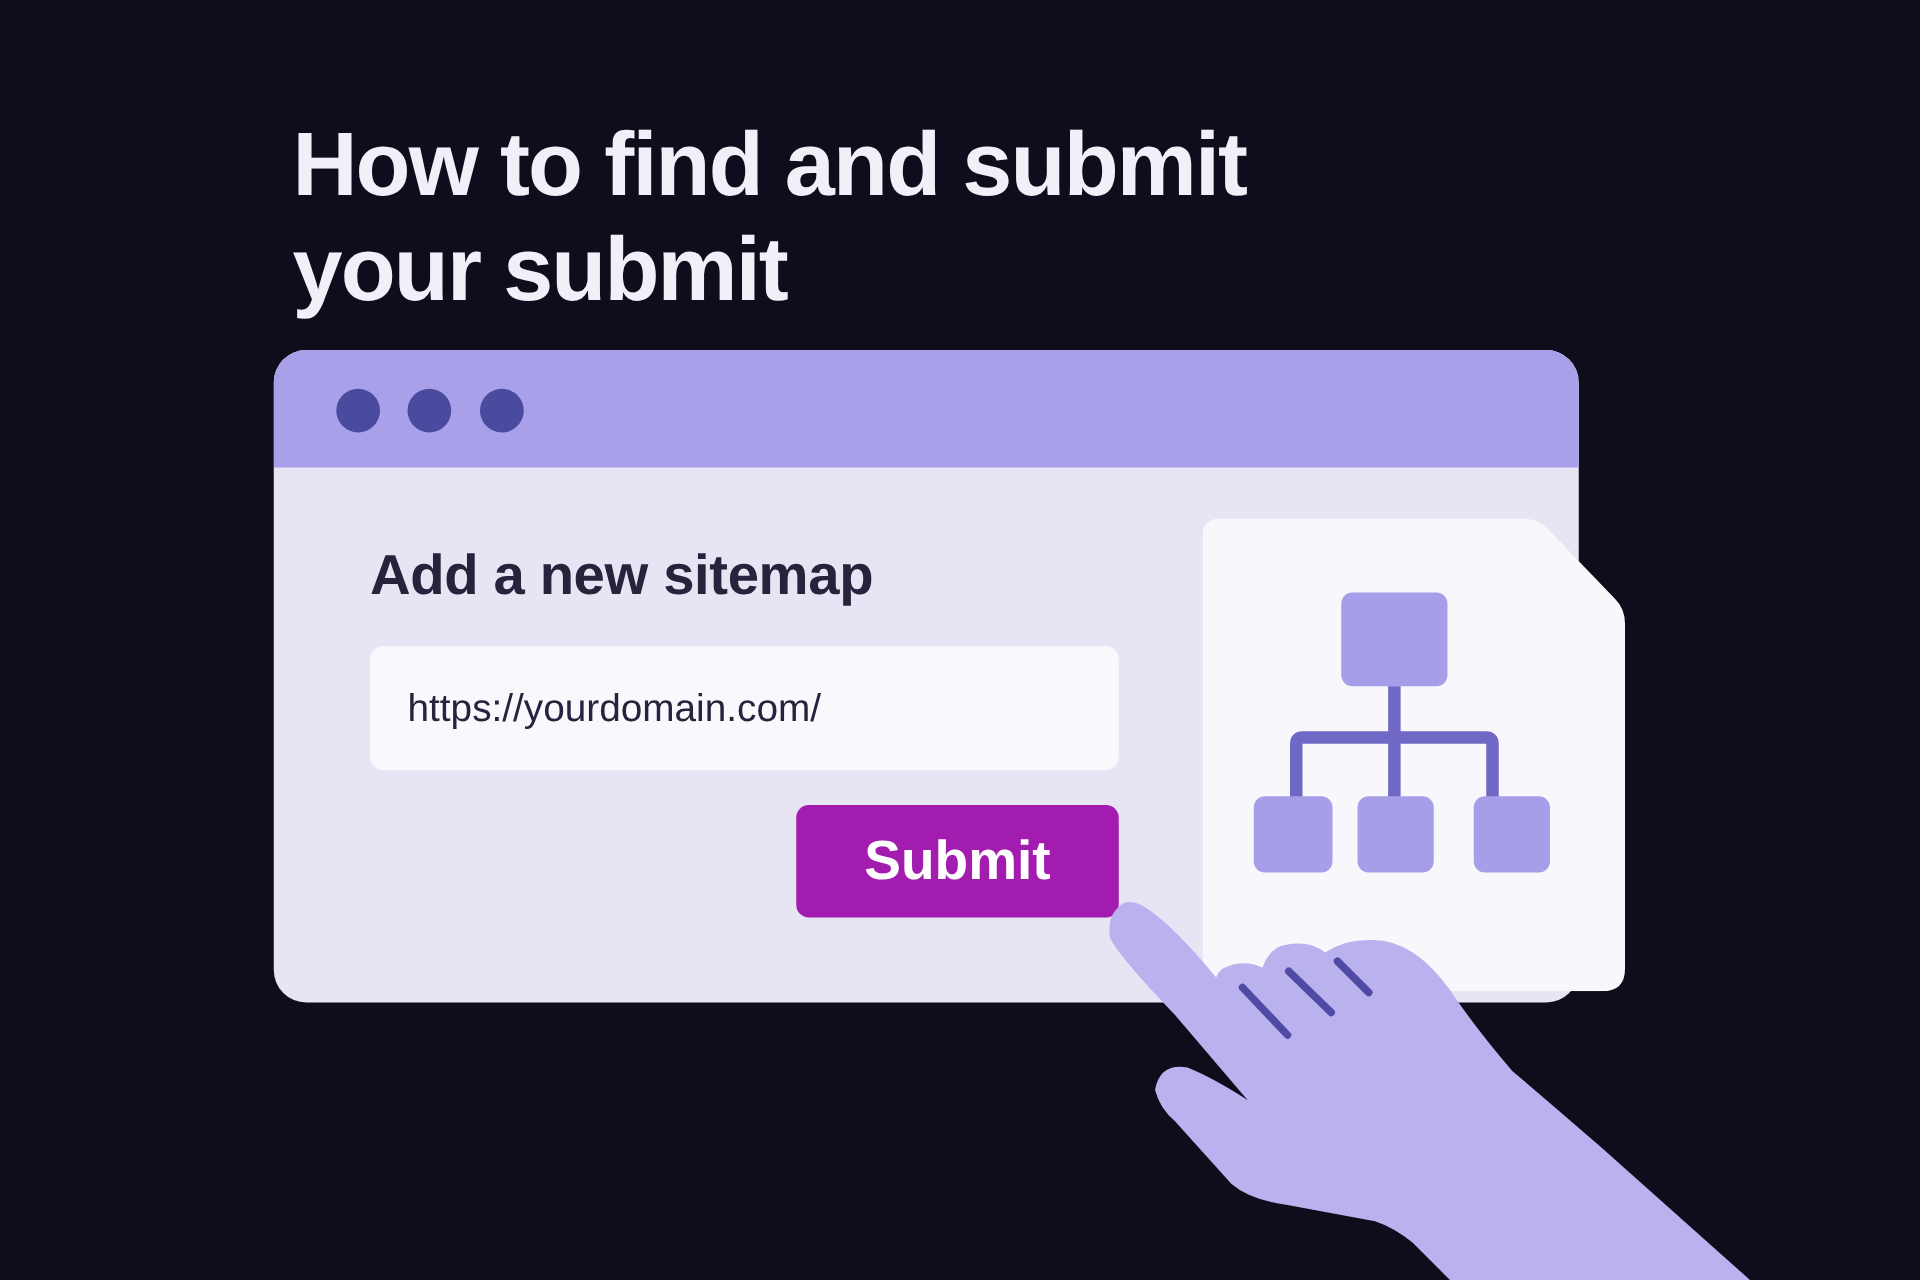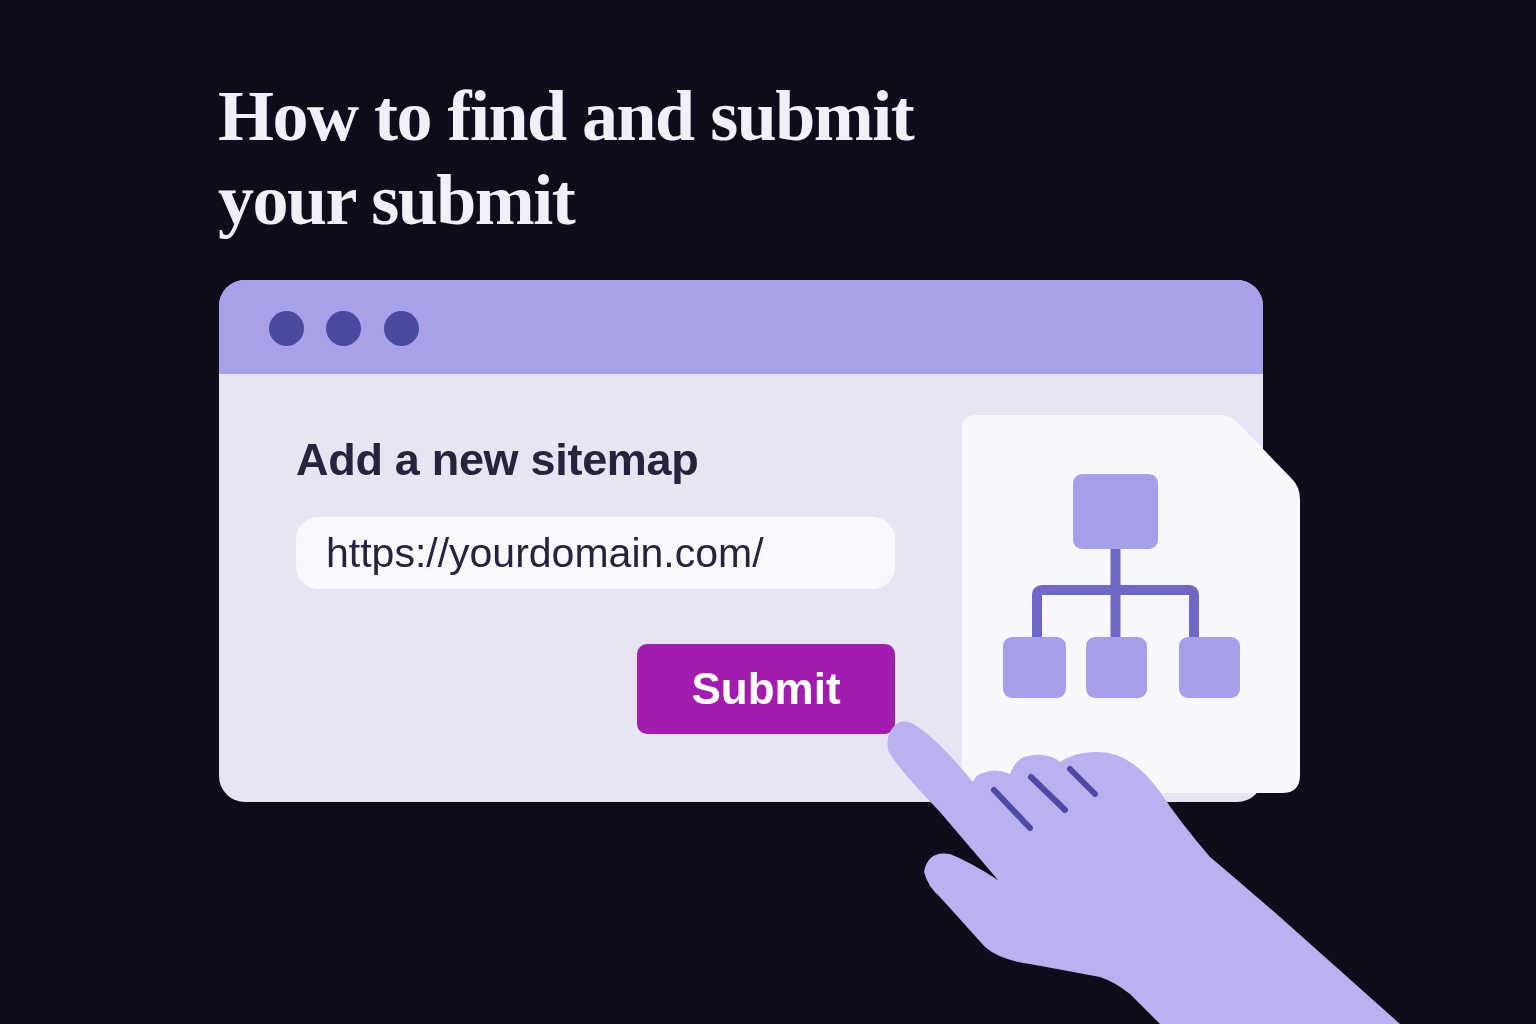--- a/index.html
+++ b/index.html
@@ -4,25 +4,24 @@
   <style>
     html, body { margin: 0; padding: 0; }
     body {
       width: 1536px; height: 1024px; overflow: hidden;
       background: #0f0c1b;
       position: relative;
       font-family: "Liberation Sans", "DejaVu Sans", sans-serif;
     }
     .headline {
       position: absolute; left: 218px; top: 74px;
-      margin: 0; color: #f1eff8;
+      margin: 16px; color: #f1eff8;
       font-size: 72px; font-weight: 700; line-height: 84px;
       letter-spacing: -1.5px;
       width: 900px;
-      font-family: Liberation Serif, serif;
     }
     .headline span { display: block; }
 
     .window {
       position: absolute; left: 219px; top: 280px;
       width: 1044px; height: 522px;
       background: #e7e4f4;
       border-radius: 26px;
       overflow: hidden;
     }
@@ -37,27 +36,27 @@
     .dot.d1 { left: 50px; } .dot.d2 { left: 107px; } .dot.d3 { left: 165px; }
 
     .form-title {
       position: absolute; left: 77px; top: 154px;
       margin: 0; color: #27233d;
       font-size: 45px; font-weight: 700; line-height: 52px;
       letter-spacing: -0.3px;
     }
     .url-input {
       position: absolute; left: 77px; top: 237px;
-      width: 599px; height: 72px;
+      width: 599px; height: 99px;
       border: none; outline: none;
-      background: #f9f8fd; border-radius: 22px;
+      background: #f9f8fd; border-radius: 10px;
       padding: 0 0 0 30px; box-sizing: border-box;
       color: #27233d;
       font-family: "Liberation Sans", "DejaVu Sans", sans-serif;
-      font-size: 41px;
+      font-size: 31px;
     }
     .submit-btn {
       position: absolute; left: 418px; top: 364px;
       width: 258px; height: 90px;
       background: #a21caf; color: #ffffff;
       border: none; border-radius: 10px;
       font-family: "Liberation Sans", "DejaVu Sans", sans-serif;
       font-size: 44px; font-weight: 700;
       cursor: pointer;
     }

